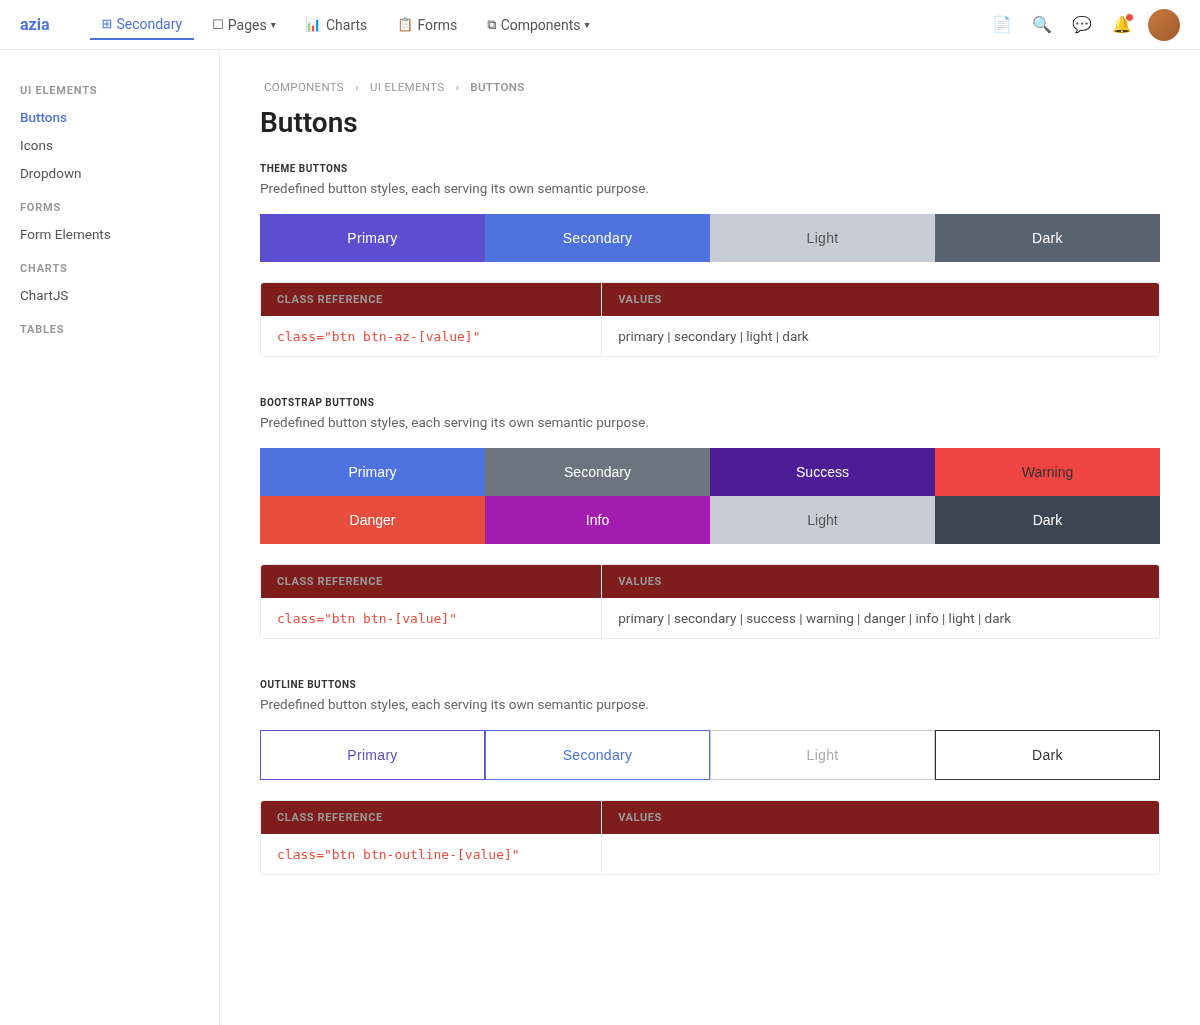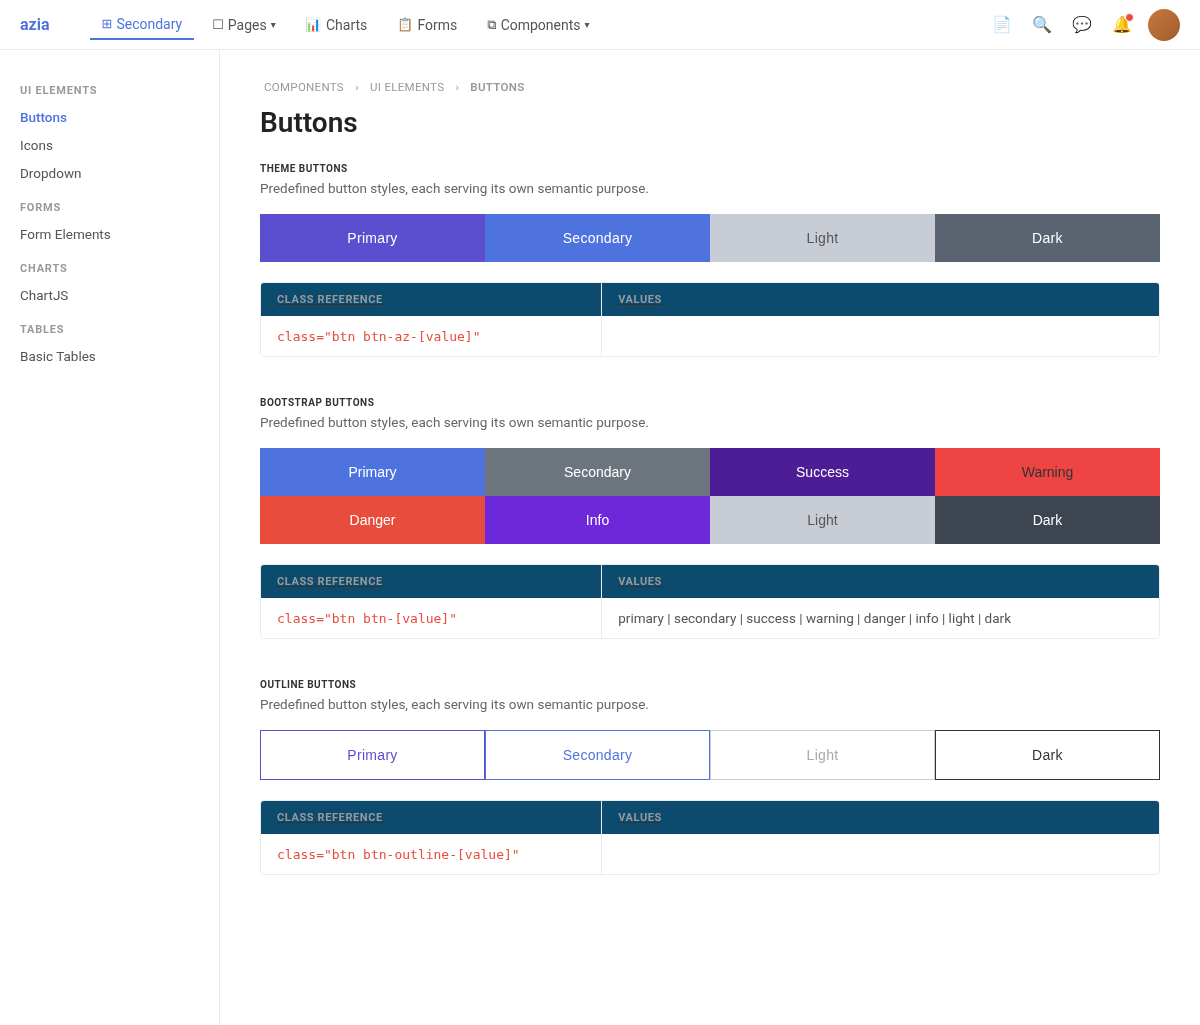--- a/index.html
+++ b/index.html
@@ -48,33 +48,33 @@
     .btn-secondary-theme { background: #4e73df; color: #fff; }
     .btn-light-theme { background: #c8cdd5; color: #555; }
     .btn-dark-theme { background: #5a6470; color: #fff; }
 
     
     .btn-primary-bs { background: #4e73df; color: #fff; }
     .btn-secondary-bs { background: #6c757d; color: #fff; }
     .btn-success-bs { background: #4c1d95; color: #fff; }
     .btn-warning-bs { background: #ef4444; color: #333; }
     .btn-danger-bs { background: #e74c3c; color: #fff; }
-    .btn-info-bs { background: #6d28d9; color: #fff; }
+    .btn-info-bs { background: #a21caf; color: #fff; }
     .btn-light-bs { background: #c8cdd5; color: #555; }
     .btn-dark-bs { background: #3d4551; color: #fff; }
 
     
     .btn-outline-primary { background: #fff; color: #5b4fcf; border: 1px solid #5b4fcf !important; }
     .btn-outline-secondary { background: #fff; color: #4e73df; border: 1px solid #4e73df !important; }
     .btn-outline-light { background: #fff; color: #aaa; border: 1px solid #ccc !important; }
     .btn-outline-dark { background: #fff; color: #333; border: 1px solid #333 !important; }
 
     
     .ref-table { border: 1px solid #e9ecef; border-radius: 4px; overflow: hidden; margin-top: 8px; }
-    .ref-table-header { display: flex; background: #0c4a6e; text-decoration: underline; }
+    .ref-table-header { display: flex; background: #7f1d1d; }
     .ref-table-header div { padding: 10px 16px; font-size: 11px; font-weight: 700; color: #999; letter-spacing: 0.6px; text-transform: uppercase; }
     .ref-table-header .col1 { width: 38%; border-right: 1px solid #e9ecef; }
     .ref-table-header .col2 { flex: 1; }
     .ref-table-body { display: flex; background: #fff; }
     .ref-table-body .col1 { width: 38%; border-right: 1px solid #e9ecef; padding: 12px 16px; }
     .ref-table-body .col2 { flex: 1; padding: 12px 16px; color: #555; font-size: 13.5px; }
     .code-text { color: #e74c3c; font-family: monospace; font-size: 13px; }
 
     .btn-row2 { display: flex; flex-direction: column; gap: 0; margin-bottom: 20px; }
     .btn-row2 .row { display: flex; gap: 0; }
@@ -126,21 +126,20 @@
     <div class="sidebar-item">Icons</div>
     <div class="sidebar-item">Dropdown</div>
 
     <div class="sidebar-section-title">Forms</div>
     <div class="sidebar-item">Form Elements</div>
 
     <div class="sidebar-section-title">Charts</div>
     <div class="sidebar-item">ChartJS</div>
 
     <div class="sidebar-section-title">Tables</div>
-    <div class="sidebar-item">Basic Tables</div>
   </aside>
 
   <main class="main">
     <div class="breadcrumb">
       <span>COMPONENTS</span>
       <span> › </span>
       <span>UI ELEMENTS</span>
       <span> › </span>
       <span class="current">BUTTONS</span>
     </div>
@@ -155,20 +154,21 @@
         <button class="btn-light-theme">Light</button>
         <button class="btn-dark-theme">Dark</button>
       </div>
       <div class="ref-table">
         <div class="ref-table-header">
           <div class="col1">CLASS REFERENCE</div>
           <div class="col2">VALUES</div>
         </div>
         <div class="ref-table-body">
           <div class="col1"><span class="code-text">class="btn btn-az-[value]"</span></div>
+          <div class="col2">primary | secondary | light | dark</div>
         </div>
       </div>
     </div>
 
     <div class="section">
       <div class="section-title">BOOTSTRAP BUTTONS</div>
       <div class="section-desc">Predefined button styles, each serving its own semantic purpose.</div>
       <div class="btn-row2">
         <div class="row">
           <button class="btn-primary-bs">Primary</button>

